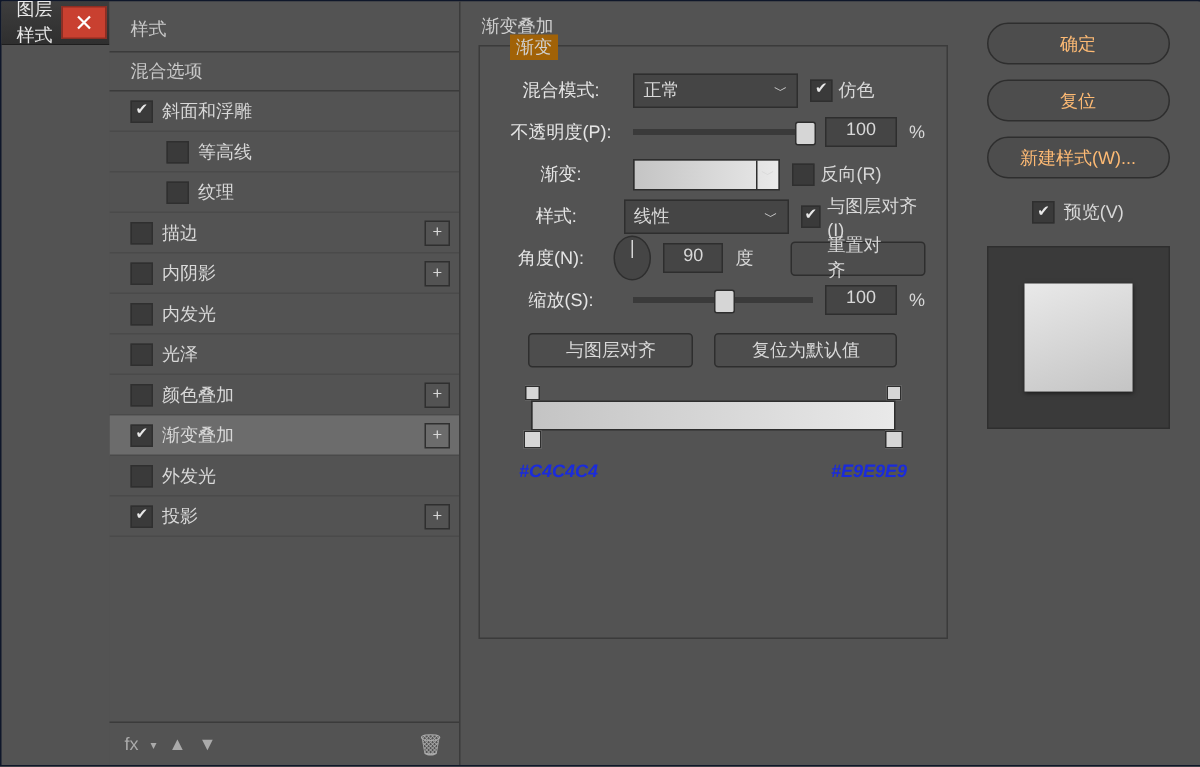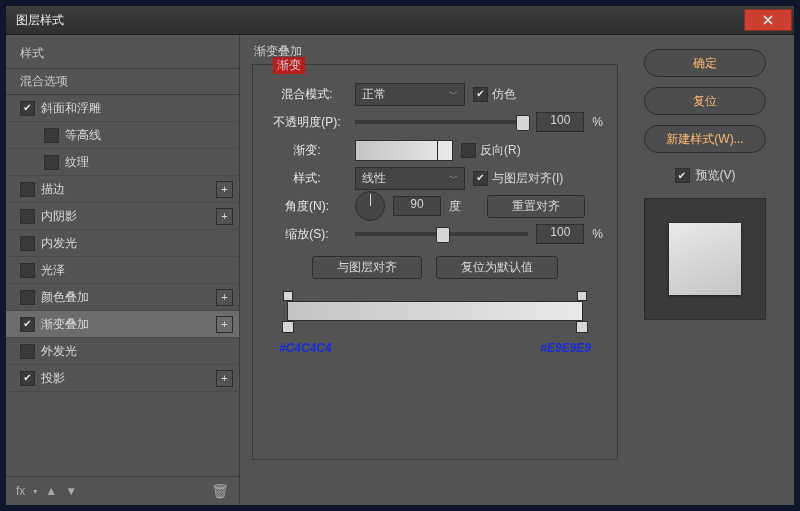--- a/index.html
+++ b/index.html
@@ -1,16 +1,16 @@
 <!DOCTYPE html>
 <html><head>
 <meta charset="utf-8">
 <style>
   html,body{margin:0;padding:0;width:800px;height:511px;font-family:"Microsoft YaHei",SimSun,sans-serif;font-size:12px;color:#d8d8d8;background:#535353;overflow:hidden}
-  .win{width:800px;height:511px;border:6px solid #0f172a;box-sizing:border-box;display:flex;flex-direction:column}
+  .win{width:800px;height:511px;border:1px solid #0f172a;box-sizing:border-box;display:flex;}
   .titlebar{height:28px;background:linear-gradient(#3d3d3d,#2f2f2f);display:flex;align-items:center;justify-content:space-between;border-bottom:1px solid #1e1e1e}
   .title-txt{padding-left:10px;color:#e8e8e8}
   .close-btn{width:46px;height:20px;background:#c94030;display:flex;align-items:center;justify-content:center;border:1px solid #8e2d22;margin-right:2px}
   .close-btn svg{width:10px;height:10px}
   .body{flex:1;background:#535353;display:flex;padding:0;}
   .sidebar{width:233px;display:flex;flex-direction:column;border-right:1px solid #3b3b3b}
   .sb-head{padding:10px 14px 6px 14px;color:#c8c8c8}
   .sb-sub{padding:4px 14px 4px 14px;color:#c8c8c8;border-top:1px solid #3b3b3b;border-bottom:1px solid #3b3b3b}
   .sb-list{flex:1;overflow:auto}
   .sb-item{height:26px;display:flex;align-items:center;padding:0 6px 0 14px;border-bottom:1px solid #4a4a4a;justify-content:space-between}
@@ -19,21 +19,21 @@
   .sb-item.indent .lbl{padding-left:24px}
   .chk{width:13px;height:13px;border:1px solid #2f2f2f;background:#3a3a3a;display:inline-flex;align-items:center;justify-content:center}
   .chk.on::after{content:"✔";color:#e8e8e8;font-size:10px;line-height:1}
   .plus{width:15px;height:15px;border:1px solid #2f2f2f;display:flex;align-items:center;justify-content:center;color:#d8d8d8;font-size:11px}
   .sb-foot{height:28px;border-top:1px solid #3b3b3b;display:flex;align-items:center;justify-content:space-between;padding:0 10px;color:#aaa}
   .sb-foot .left{display:flex;align-items:center;gap:8px}
   .trash{font-size:14px}
   .main{flex:1;padding:6px 12px 12px 12px;position:relative}
   .group-title{color:#cfcfcf;margin:2px 0 4px 2px}
   .field-panel{border:1px solid #3b3b3b;padding:10px 14px 14px 14px;height:396px;box-sizing:border-box}
-  .legend{position:relative;top:-18px;left:6px;background:#b91c1c;padding:0 4px;display:inline-block;color:#cfcfcf}
+  .legend{position:relative;top:-18px;left:6px;background:#a16207;padding:0 4px;display:inline-block;color:#cfcfcf}
   .row{display:flex;align-items:center;height:28px;gap:8px}
   .row .lab{width:80px;text-align:center;color:#e5e5e5}
   .dd{height:21px;background:#454545;border:1px solid #2e2e2e;display:flex;align-items:center;justify-content:space-between;padding:0 6px;min-width:96px}
   .dd .arr{font-size:9px;color:#cfcfcf}
   .ck-inline{display:flex;align-items:center;gap:4px}
   .slider{height:4px;background:#3a3a3a;position:relative;flex:1;min-width:120px}
   .slider .thumb{position:absolute;top:-5px;width:12px;height:14px;background:#d6d6d6;border:1px solid #2e2e2e;border-radius:2px}
   .numbox{width:46px;height:18px;background:#454545;border:1px solid #2e2e2e;text-align:center}
   .grad-swatch{width:96px;height:19px;border:1px solid #2e2e2e;background:linear-gradient(90deg,#c4c4c4,#e9e9e9)}
   .grad-swatch .arrbox{float:right;width:14px;height:19px;border-left:1px solid #2e2e2e;display:flex;align-items:center;justify-content:center;font-size:9px}

